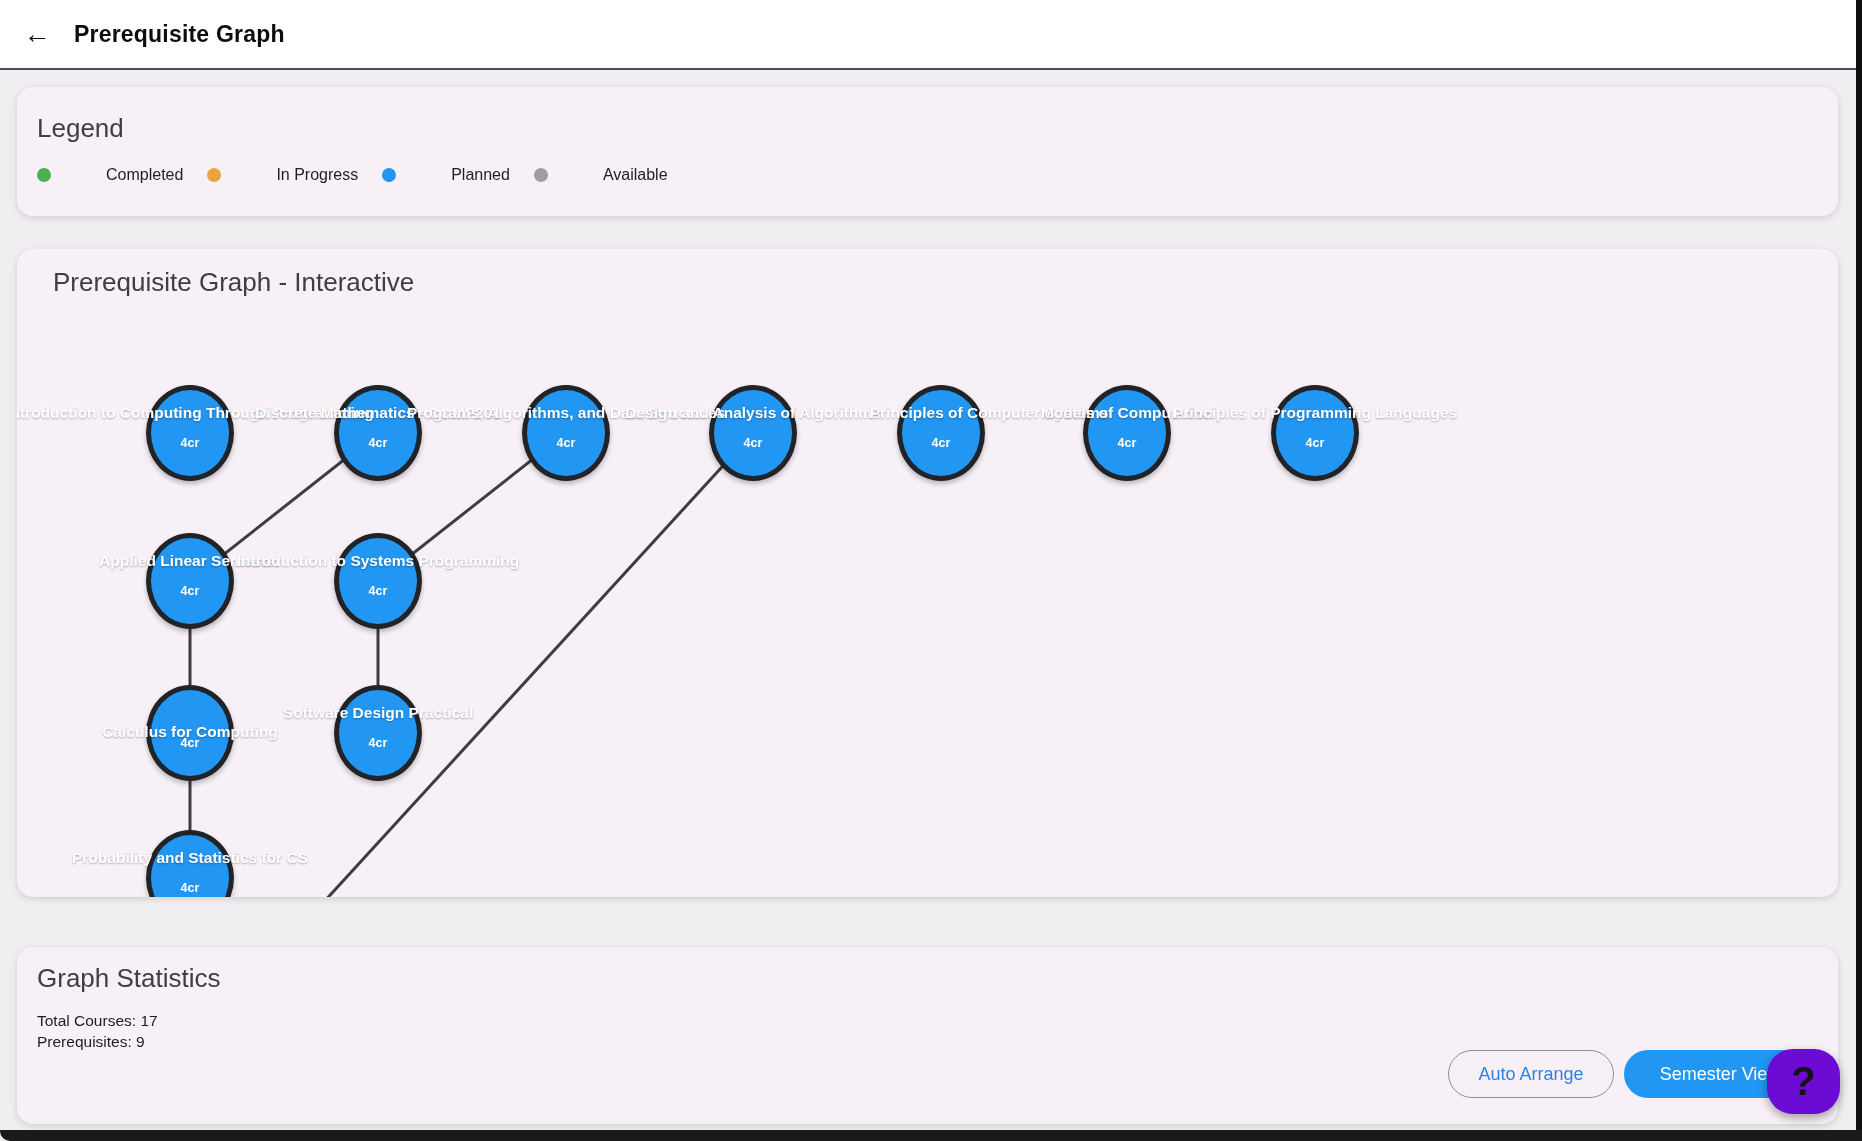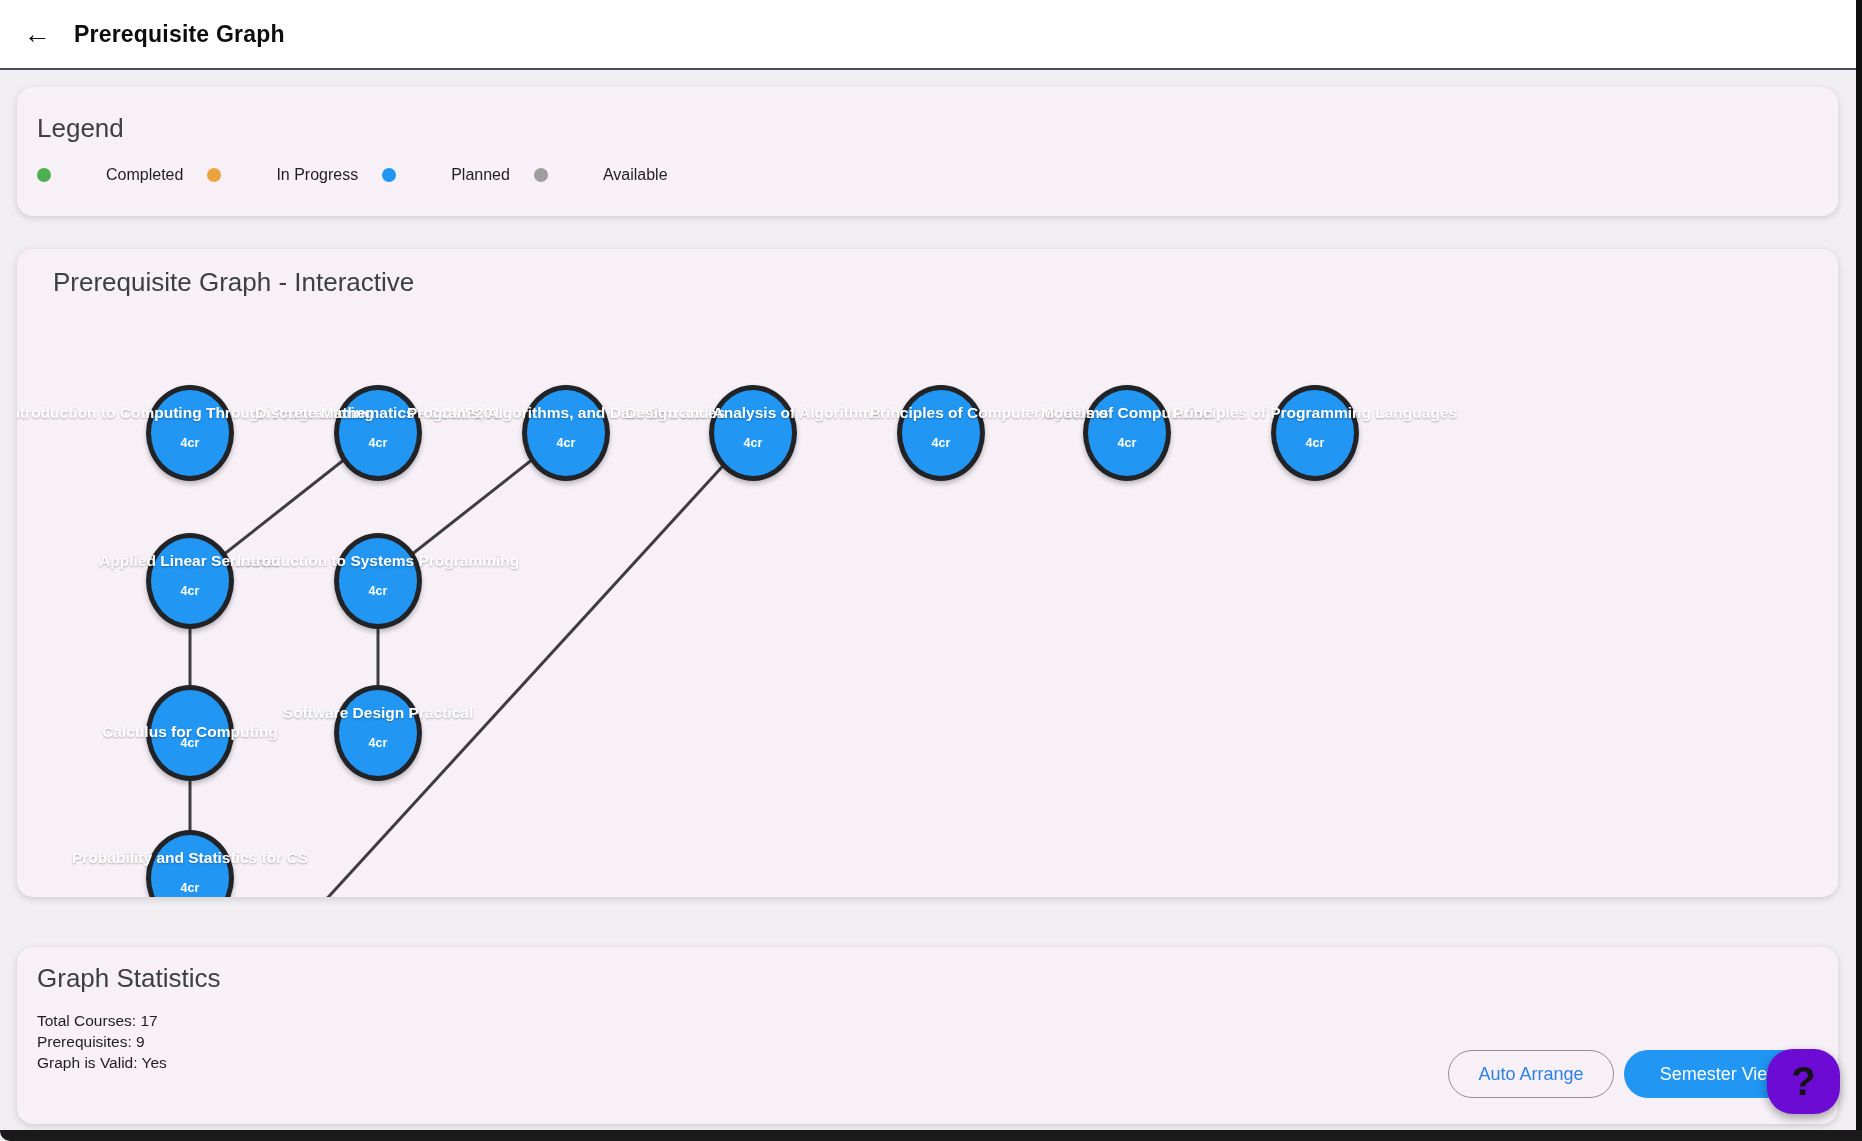--- a/index.html
+++ b/index.html
@@ -189,21 +189,20 @@
   <div class="graph-head">
     <div class="card-title">Prerequisite Graph - Interactive</div>
   </div>
 </div>
 
 <div class="card stats-card">
   <div class="card-title">Graph Statistics</div>
   <div class="stats-lines">
       <div class="stats-line">Total Courses: 17</div>
       <div class="stats-line">Prerequisites: 9</div>
-      <div class="stats-line">Graph is Valid: Yes</div>
     </div>
   <div class="btn-row">
     <div class="btn btn-outline">Auto Arrange</div>
     <div class="btn btn-filled">Semester View</div>
   </div>
 </div>
 
 <div class="fab" style="background: rgb(108, 11, 211);">
   <span>?</span>
 </div>

